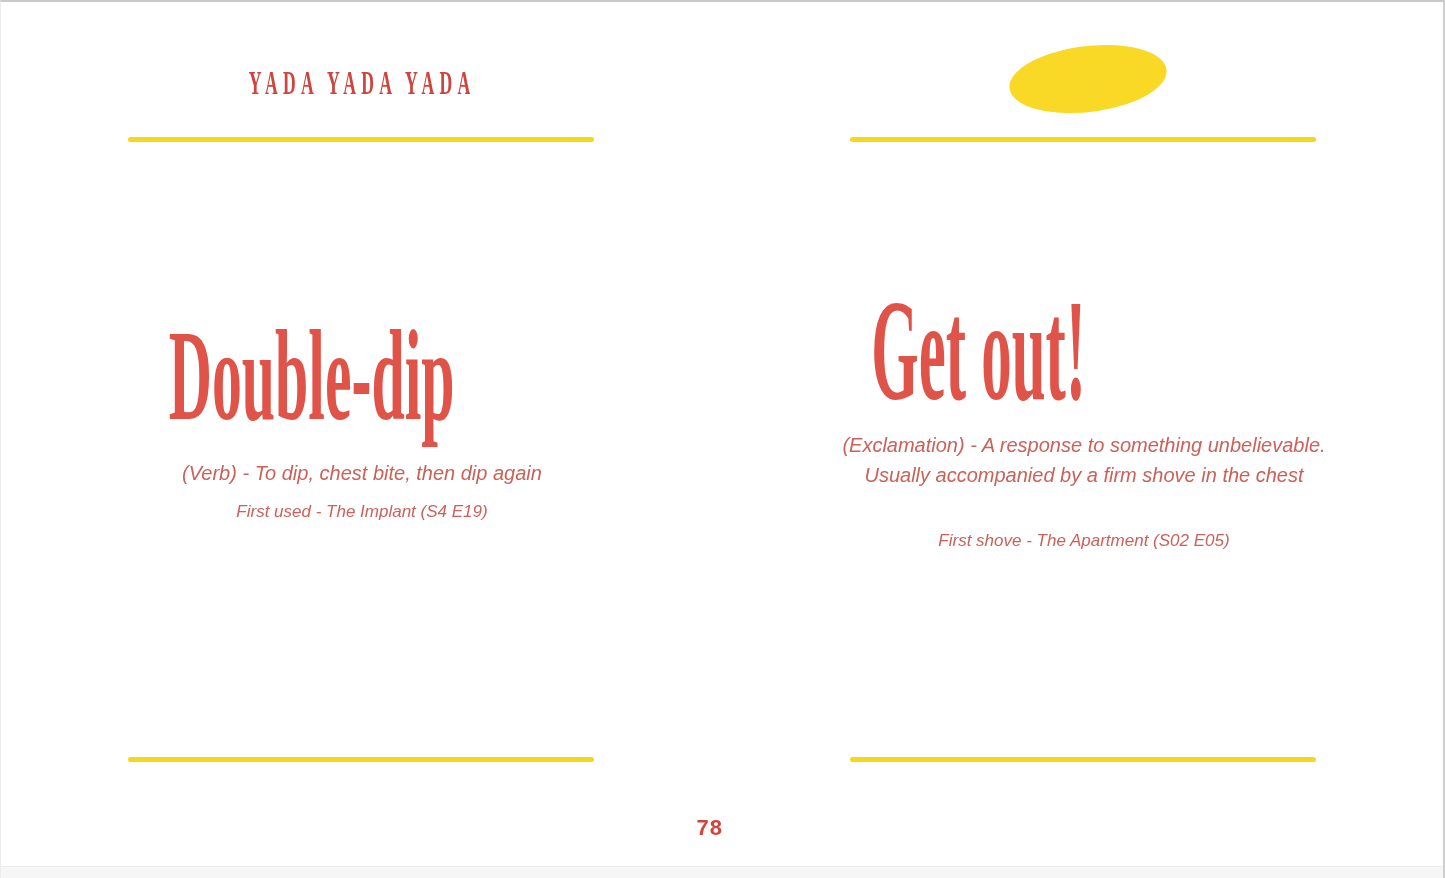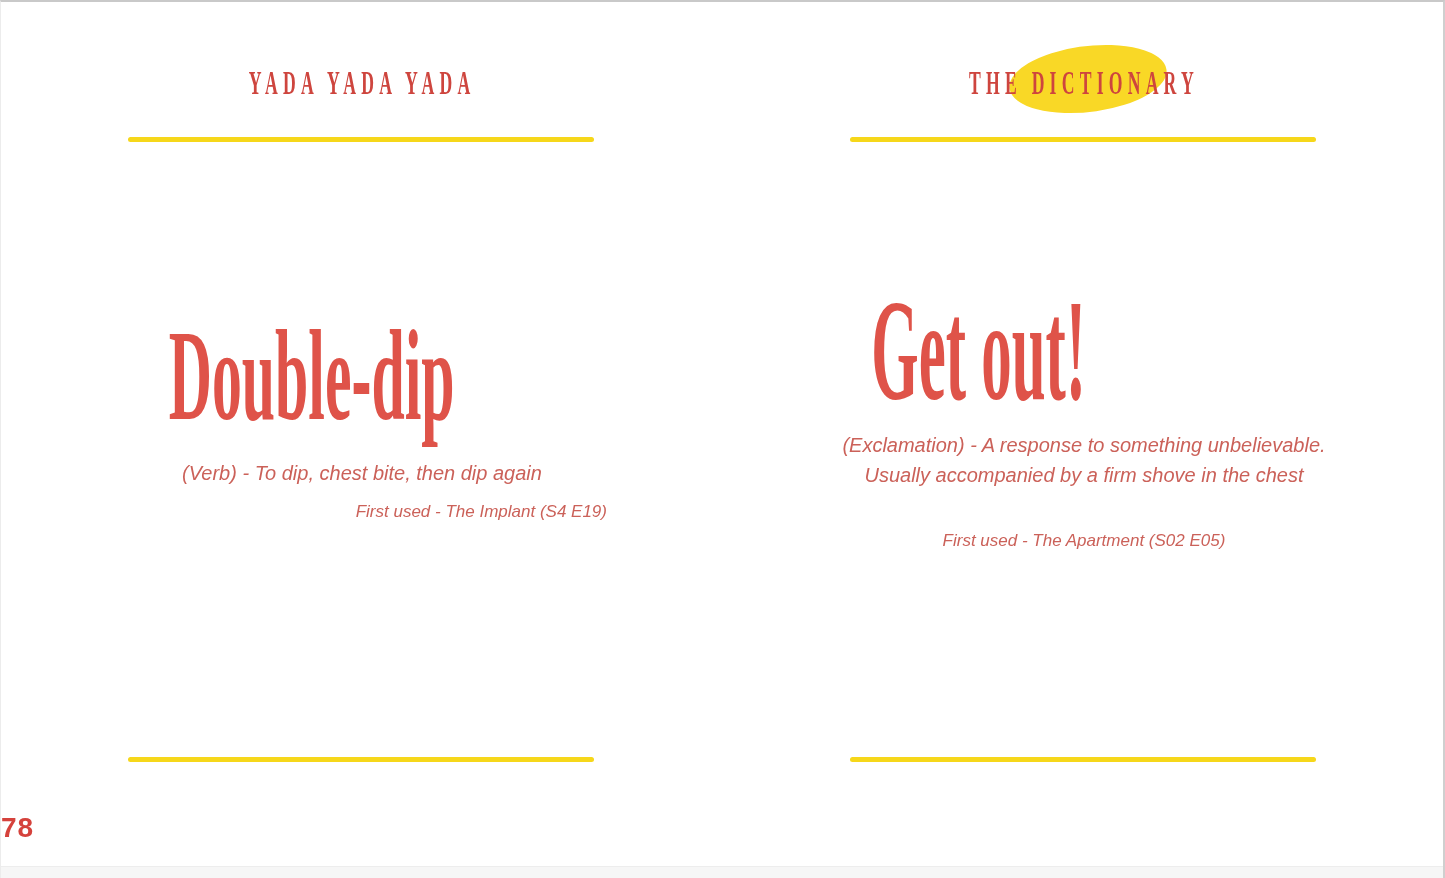--- a/index.html
+++ b/index.html
@@ -93,28 +93,28 @@
   .definition.right-def{top:421px;}
 
   .first-used{
     position:absolute;left:50%;transform:translateX(-50%);
     width:490px;
     text-align:center;
     font-style:italic;
     font-size:17px;line-height:24px;
     color:var(--body-red);
   }
-  .first-used.left-fu{top:490px;text-align:right;}
+  .first-used.left-fu{top:490px;}
   .first-used.right-fu{top:519px;}
 
   .page-number{
     position:absolute;left:0;width:100%;top:804px;
-    text-align:left;
+    text-align:right;
     font-weight:bold;
-    font-size:28px;line-height:28px;
+    font-size:22px;line-height:28px;
     color:var(--pagenum-red);
     letter-spacing:1px;
   }
   .bottom-strip{
     position:absolute;left:0;bottom:0;width:100%;height:12px;
     background:var(--bottom-strip);
     border-top:1px solid #ededed;
   }
 </style>
 </head>
@@ -131,26 +131,23 @@
       <span class="squeeze">Double-dip</span>
     </h1>
     <p class="definition left-def">(Verb) - To dip, chest bite, then dip again</p>
     <p class="first-used left-fu">First used - The Implant (S4 E19)</p>
     <div class="rule bottom"></div>
     <div class="page-number">78</div>
   </div>
 
   <div class="page right">
     <div class="highlight-ellipse"></div>
-    <div class="page-header">
-      <span class="squeeze">THE DICTIONARY</span>
-    </div>
     <div class="rule top"></div>
     <h1 class="term term-right">
       <span class="squeeze">Get out!</span>
     </h1>
     <p class="definition right-def">(Exclamation) - A response to something unbelievable. Usually accompanied by a firm shove in the chest</p>
-    <p class="first-used right-fu">First used - The Apartment (S02 E05)</p>
+    <p class="first-used right-fu">First shove - The Apartment (S02 E05)</p>
     <div class="rule bottom"></div>
   </div>
 
   <div class="bottom-strip"></div>
 </div>
 
 </body></html>

